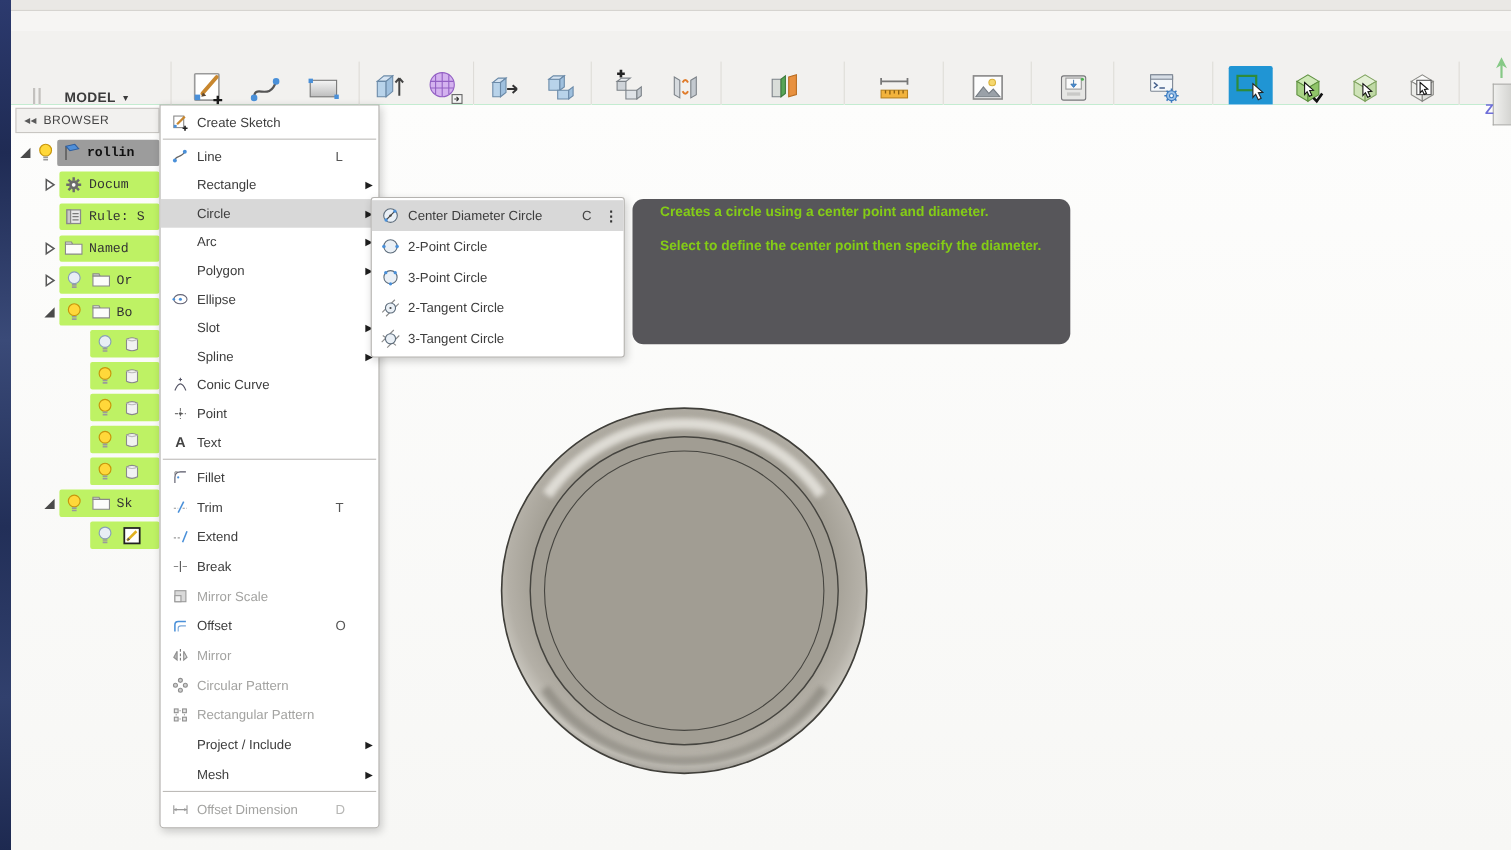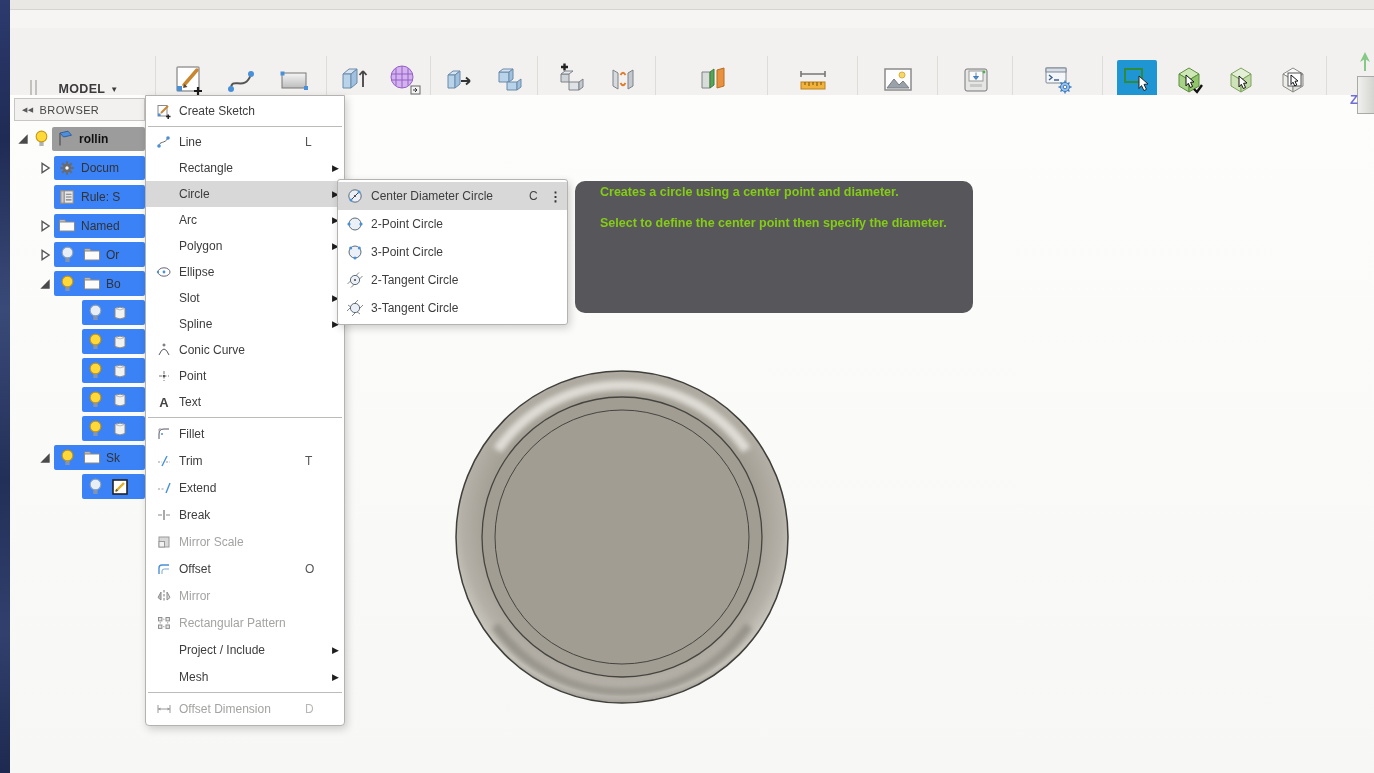--- a/index.html
+++ b/index.html
@@ -36,23 +36,23 @@
   
   .browser{position:absolute;left:14px;top:98px;width:131px;z-index:10;}
   .browser-header{height:21px;background:#f2f1ef;border:1px solid #c8c6c2;display:flex;align-items:center;
       font-size:11px;color:#454545;letter-spacing:.4px;}
   .collapse-ic{font-size:7px;color:#5a5a5a;padding:0 6px 0 7px;cursor:pointer;}
   .btree{position:relative;margin-top:3px;}
   .brow{height:29px;display:flex;align-items:center;overflow:hidden;}
   .bexp{width:14px;height:14px;flex:0 0 14px;display:flex;align-items:center;justify-content:center;margin-right:2px;}
   .bspacer{flex:0 0 14px;margin-right:2px;}
   .bbulb{width:15px;height:19px;flex:0 0 15px;margin:0 3px 0 2px;}
-  .plate{display:flex;align-items:center;gap:5px;flex:1;background:#3b82f6;border-radius:2px;padding:3px 4px;min-width:0;}
+  .plate{display:flex;align-items:center;gap:5px;flex:1;background:#bef264;border-radius:2px;padding:3px 4px;min-width:0;}
   .plate.sel{background:#9c9c9c;}
-  .blabel{font-size:12px;color:#333;white-space:nowrap;}
+  .blabel{font-size:12px;color:#333;white-space:nowrap;font-family:Liberation Mono, monospace;}
   .plate.sel .blabel{font-weight:bold;color:#101010;}
   .bic{width:18px;height:18px;flex:0 0 18px;display:flex;align-items:center;justify-content:center;}
   
   .menu{position:absolute;left:145px;top:95px;width:200px;background:#fff;border:1px solid #b5b3b0;
       border-radius:0 0 4px 4px;box-shadow:2px 3px 8px rgba(0,0,0,.18);padding:1px 0 3px;z-index:30;box-sizing:border-box;}
   .mi{display:flex;align-items:center;height:26px;padding:0 5px 0 7px;font-size:12px;color:#3d3d3d;cursor:default;}
   .mi.tall{height:27px;}
   .mi.h28{height:27px;}
   .mi .ic{width:21px;height:18px;display:flex;align-items:center;justify-content:center;margin-right:5px;flex:0 0 21px;}
   .mi .ic svg{width:16px;height:16px;}
@@ -777,20 +777,35 @@
             <path d="M8 2 v12" stroke="#777" stroke-dasharray="2.5 1.5"></path>
           </svg>
         </span>
         <span class="lbl">Mirror</span>
         <span class="sc"></span>
         <span class="ar"></span>
       </div>
       <div class="mi h28 dis">
         <span class="ic">
           <svg viewBox="0 0 16 16">
+            <g fill="#cfcfcf" stroke="#8e8e8e">
+              <circle cx="8" cy="3.5" r="1.8"></circle>
+              <circle cx="12.5" cy="8" r="1.8"></circle>
+              <circle cx="8" cy="12.5" r="1.8"></circle>
+              <circle cx="3.5" cy="8" r="1.8"></circle>
+            </g>
+          </svg>
+        </span>
+        <span class="lbl">Circular Pattern</span>
+        <span class="sc"></span>
+        <span class="ar"></span>
+      </div>
+      <div class="mi h28 dis">
+        <span class="ic">
+          <svg viewBox="0 0 16 16">
             <g fill="#e8e8e8" stroke="#8e8e8e">
               <rect x="2.5" y="2.5" width="3.4" height="3.4"></rect>
               <rect x="10" y="2.5" width="3.4" height="3.4"></rect>
               <rect x="2.5" y="10" width="3.4" height="3.4"></rect>
               <rect x="10" y="10" width="3.4" height="3.4"></rect>
             </g>
             <path d="M7 4.2 h2 M7 11.7 h2 M4.2 7 v2 M11.7 7 v2" stroke="#aaa" stroke-dasharray="1.5 1"></path>
           </svg>
         </span>
         <span class="lbl">Rectangular Pattern</span>

